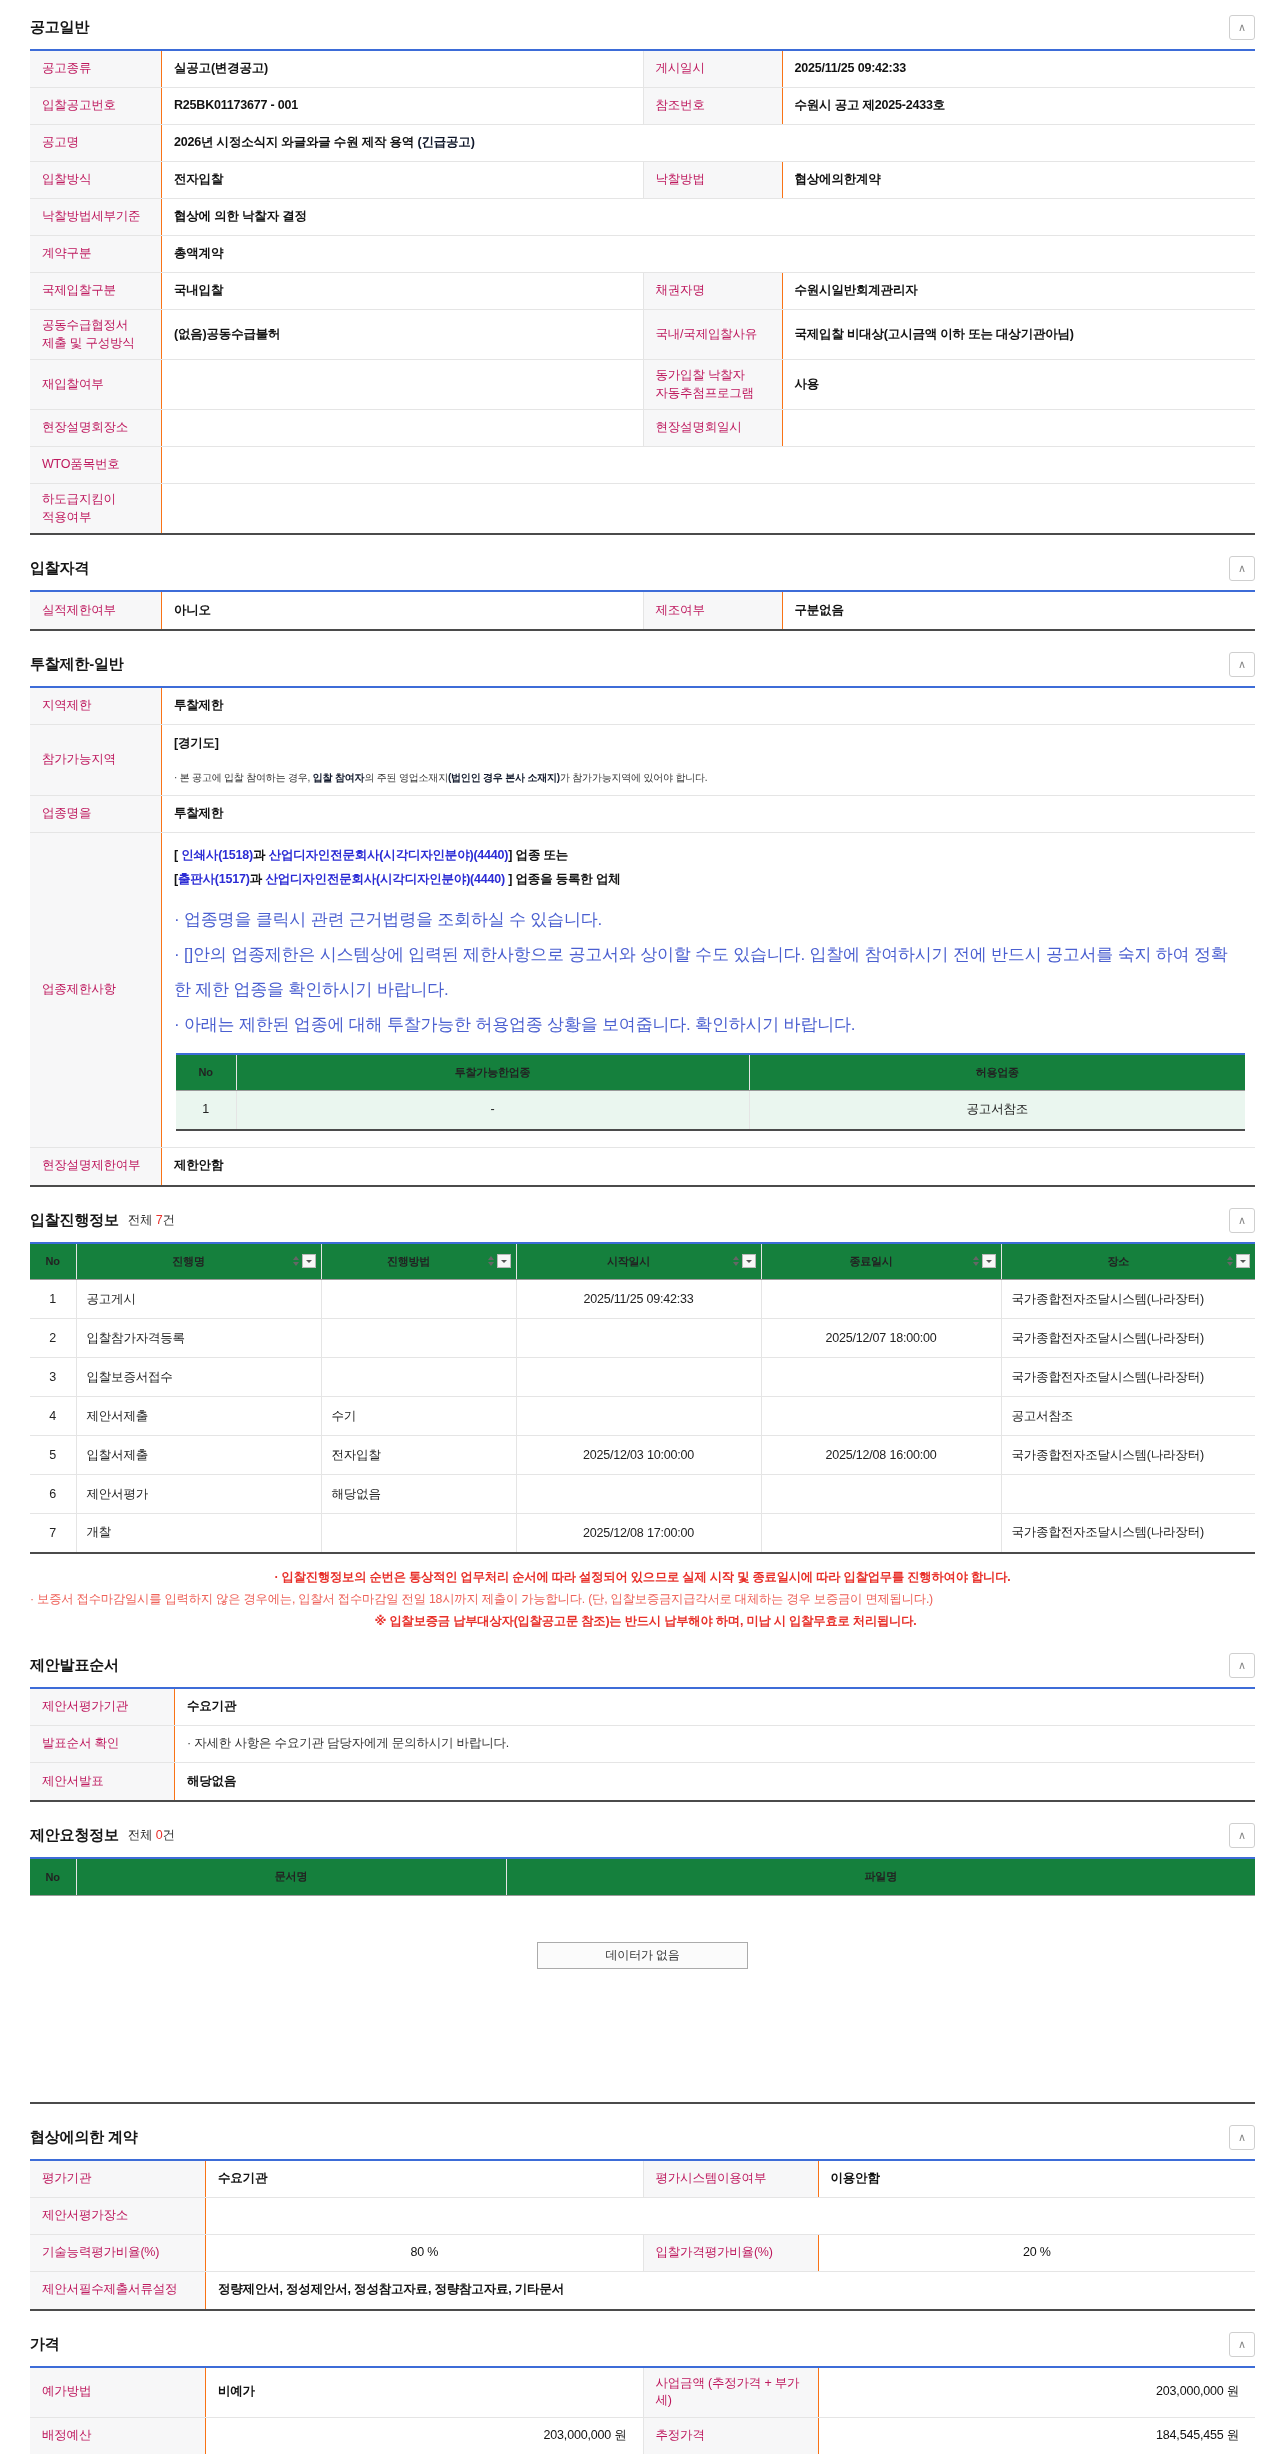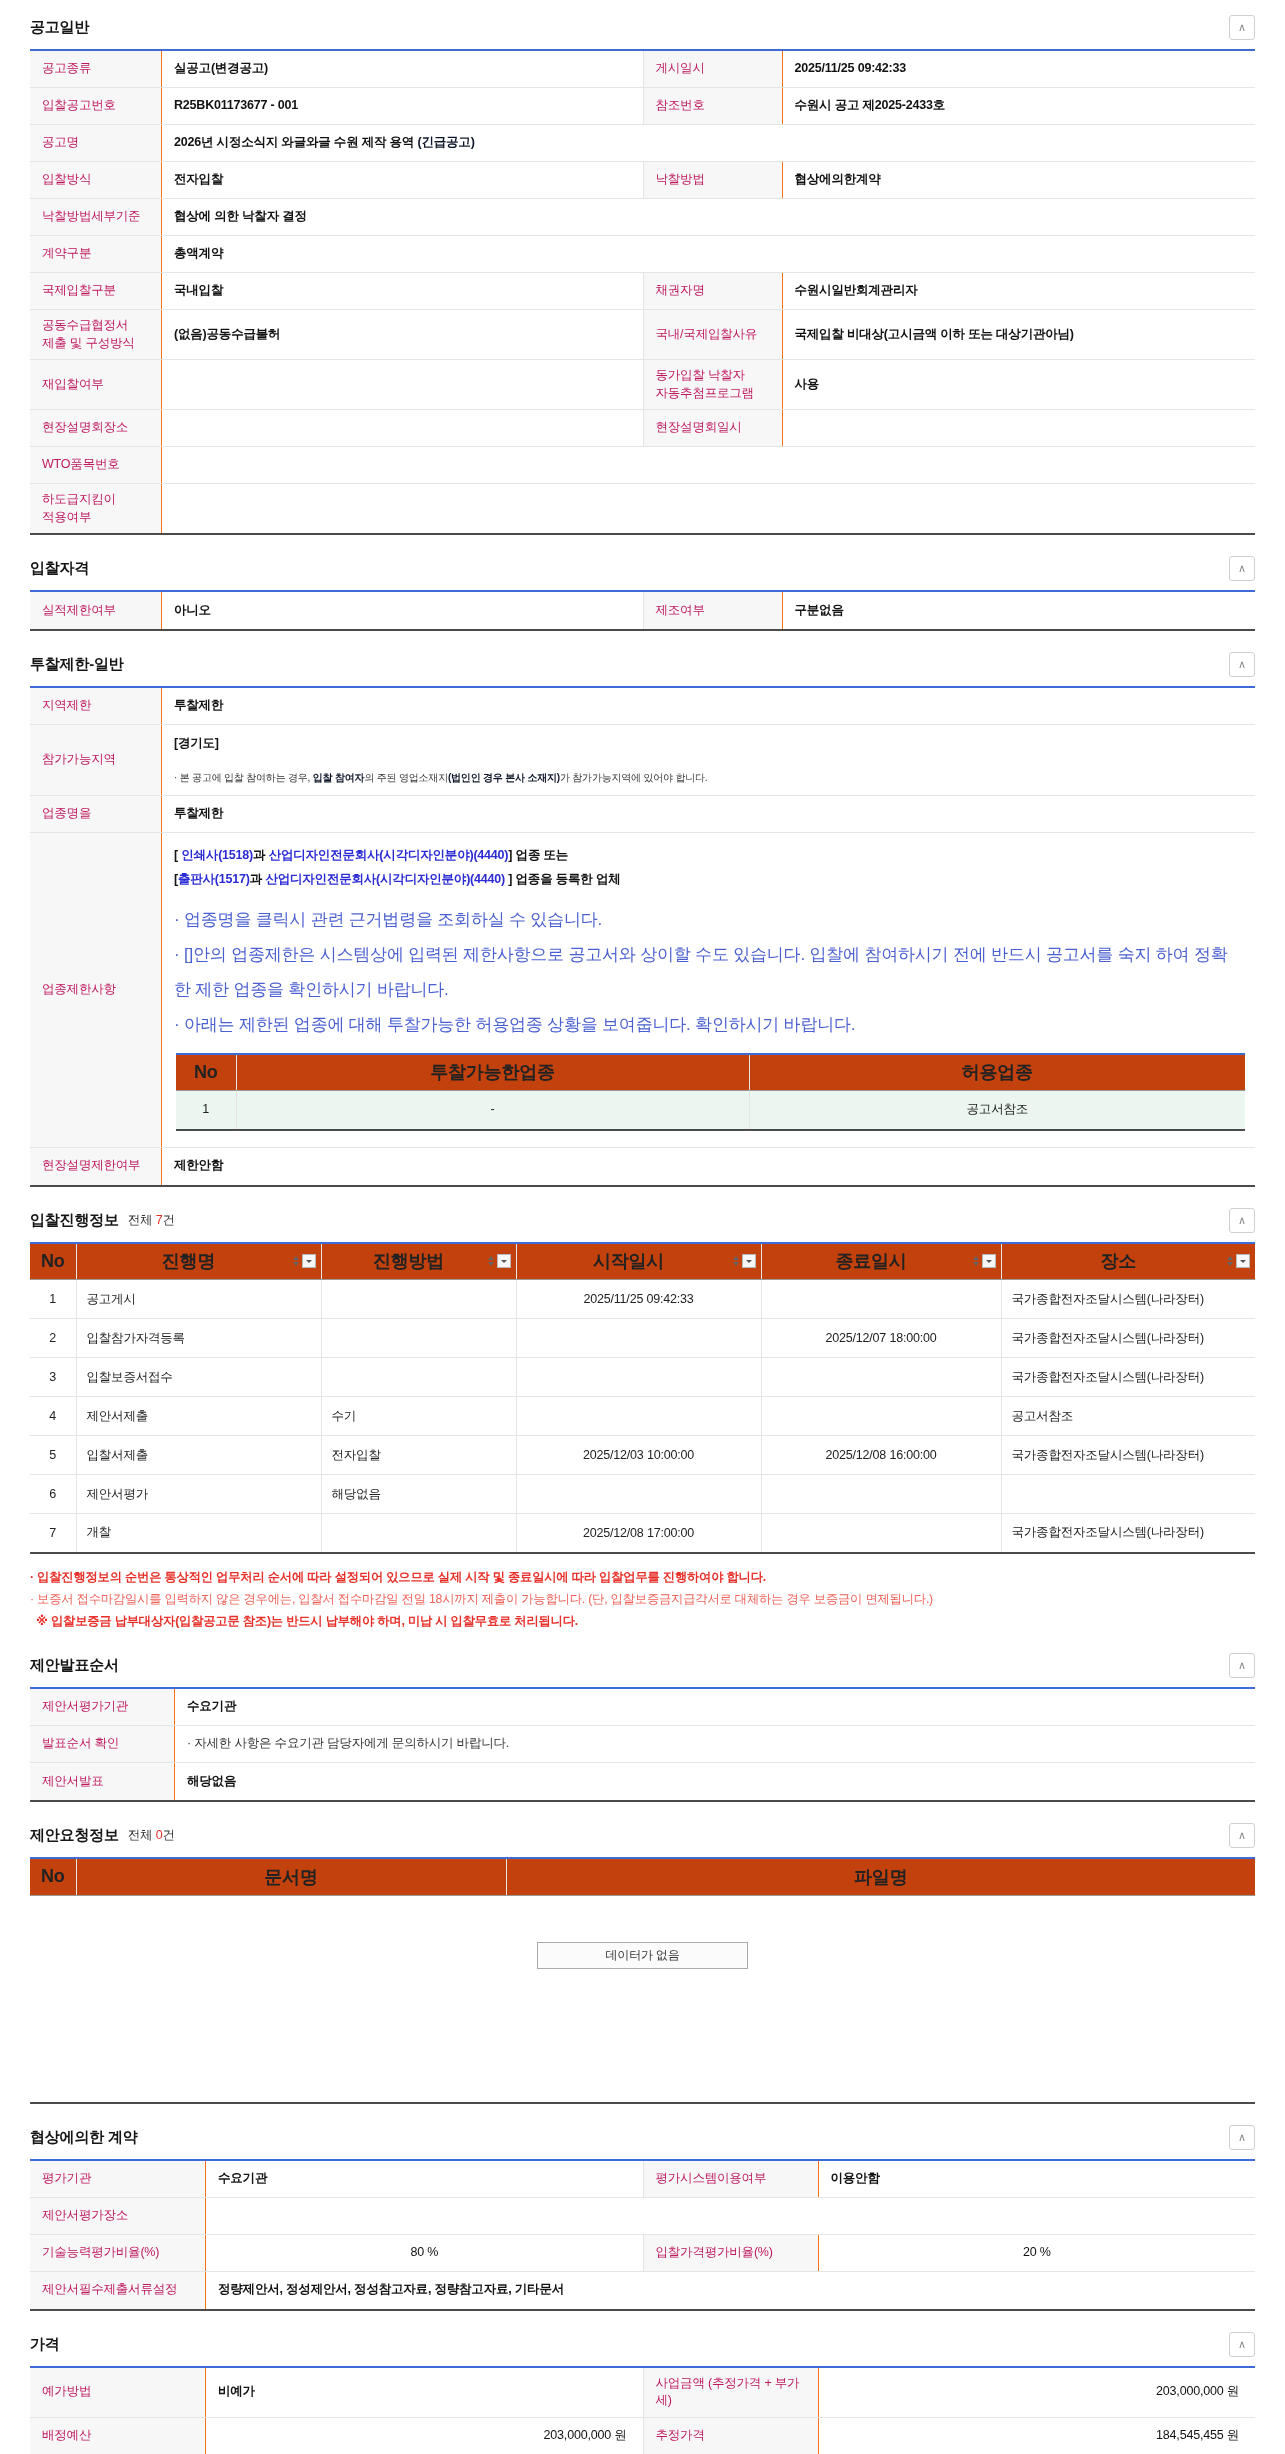--- a/index.html
+++ b/index.html
@@ -42,21 +42,21 @@
   .blue-notes { margin-top:12px; }
   .blue-note { color:#4a5fd0; font-size:17px; line-height:2.05; }
   .seg-plain { font-weight:700; color:#121212; }
   .seg-link { font-weight:700; color:#2b2bd5; cursor:pointer; }
   .seg-normal { color:#333; }
   .seg-redbold { color:#0f172a; font-weight:700; }
 
   
   table.grid { width:100%; border-collapse:collapse; table-layout:fixed;
                border-top:2px solid #3d6cd8; border-bottom:2px solid #4b4b4b; }
-  table.grid th { height:37px; font-size:18px; font-weight:700; color:#222; background:#c2410c;
+  table.grid th { height:37px; font-size:11px; font-weight:700; color:#222; background:#15803d;
                   border-bottom:1px solid #9a9a9a; position:relative; padding:4px 26px 4px 6px; text-align:center;margin-top:36px; }
   table.grid th.plain { padding:4px 6px; }
   table.grid td { height:39px; font-size:12.5px; color:#222; border-bottom:1px solid #e5e5e5; padding:5px 10px; }
   table.grid th + th, table.grid td + td { border-left:1px solid #e5e5e5; }
   table.grid tr:last-child td { border-bottom:none; }
   .th-icons { position:absolute; right:5px; top:50%; transform:translateY(-50%);
               display:flex; align-items:center; }
   .sorter { display:flex; flex-direction:column; gap:2px; margin-right:3px; }
   .tri-up { width:0; height:0; border-left:3.5px solid transparent; border-right:3.5px solid transparent; border-bottom:4px solid #666; }
   .tri-down { width:0; height:0; border-left:3.5px solid transparent; border-right:3.5px solid transparent; border-top:4px solid #666; }
@@ -64,21 +64,21 @@
                 display:flex; align-items:center; justify-content:center; }
   .filter-btn .tri-down { border-left-width:3px; border-right-width:3px; border-top:3.5px solid #555; }
 
   .progress-table td:nth-child(1) { text-align:center; }
   .progress-table td:nth-child(4), .progress-table td:nth-child(5) { text-align:center; }
   .industry-table { margin:10px 0 6px 2px; }
   .industry-table td { text-align:center; background:#eaf6ef; }
 
   
   .red-notes { margin-top:12px; font-size:12.3px; line-height:1.8; }
-  .note-strong { color:#e8302a; font-weight:700; }
+  .note-strong { color:#e8302a; font-weight:700;text-align:center; }
   .note-light { color:#ee6058; }
   .note-indent { padding-left:6px; }
 
   
   .empty-body { border-bottom:2px solid #4b4b4b; height:162px; }
   .empty-box { width:211px; height:27px; margin:46px auto 0; border:1px solid #ababab; background:#fbfbfb;
                display:flex; align-items:center; justify-content:center; font-size:12px; color:#333; }
 </style>
 </head>
 <body>

